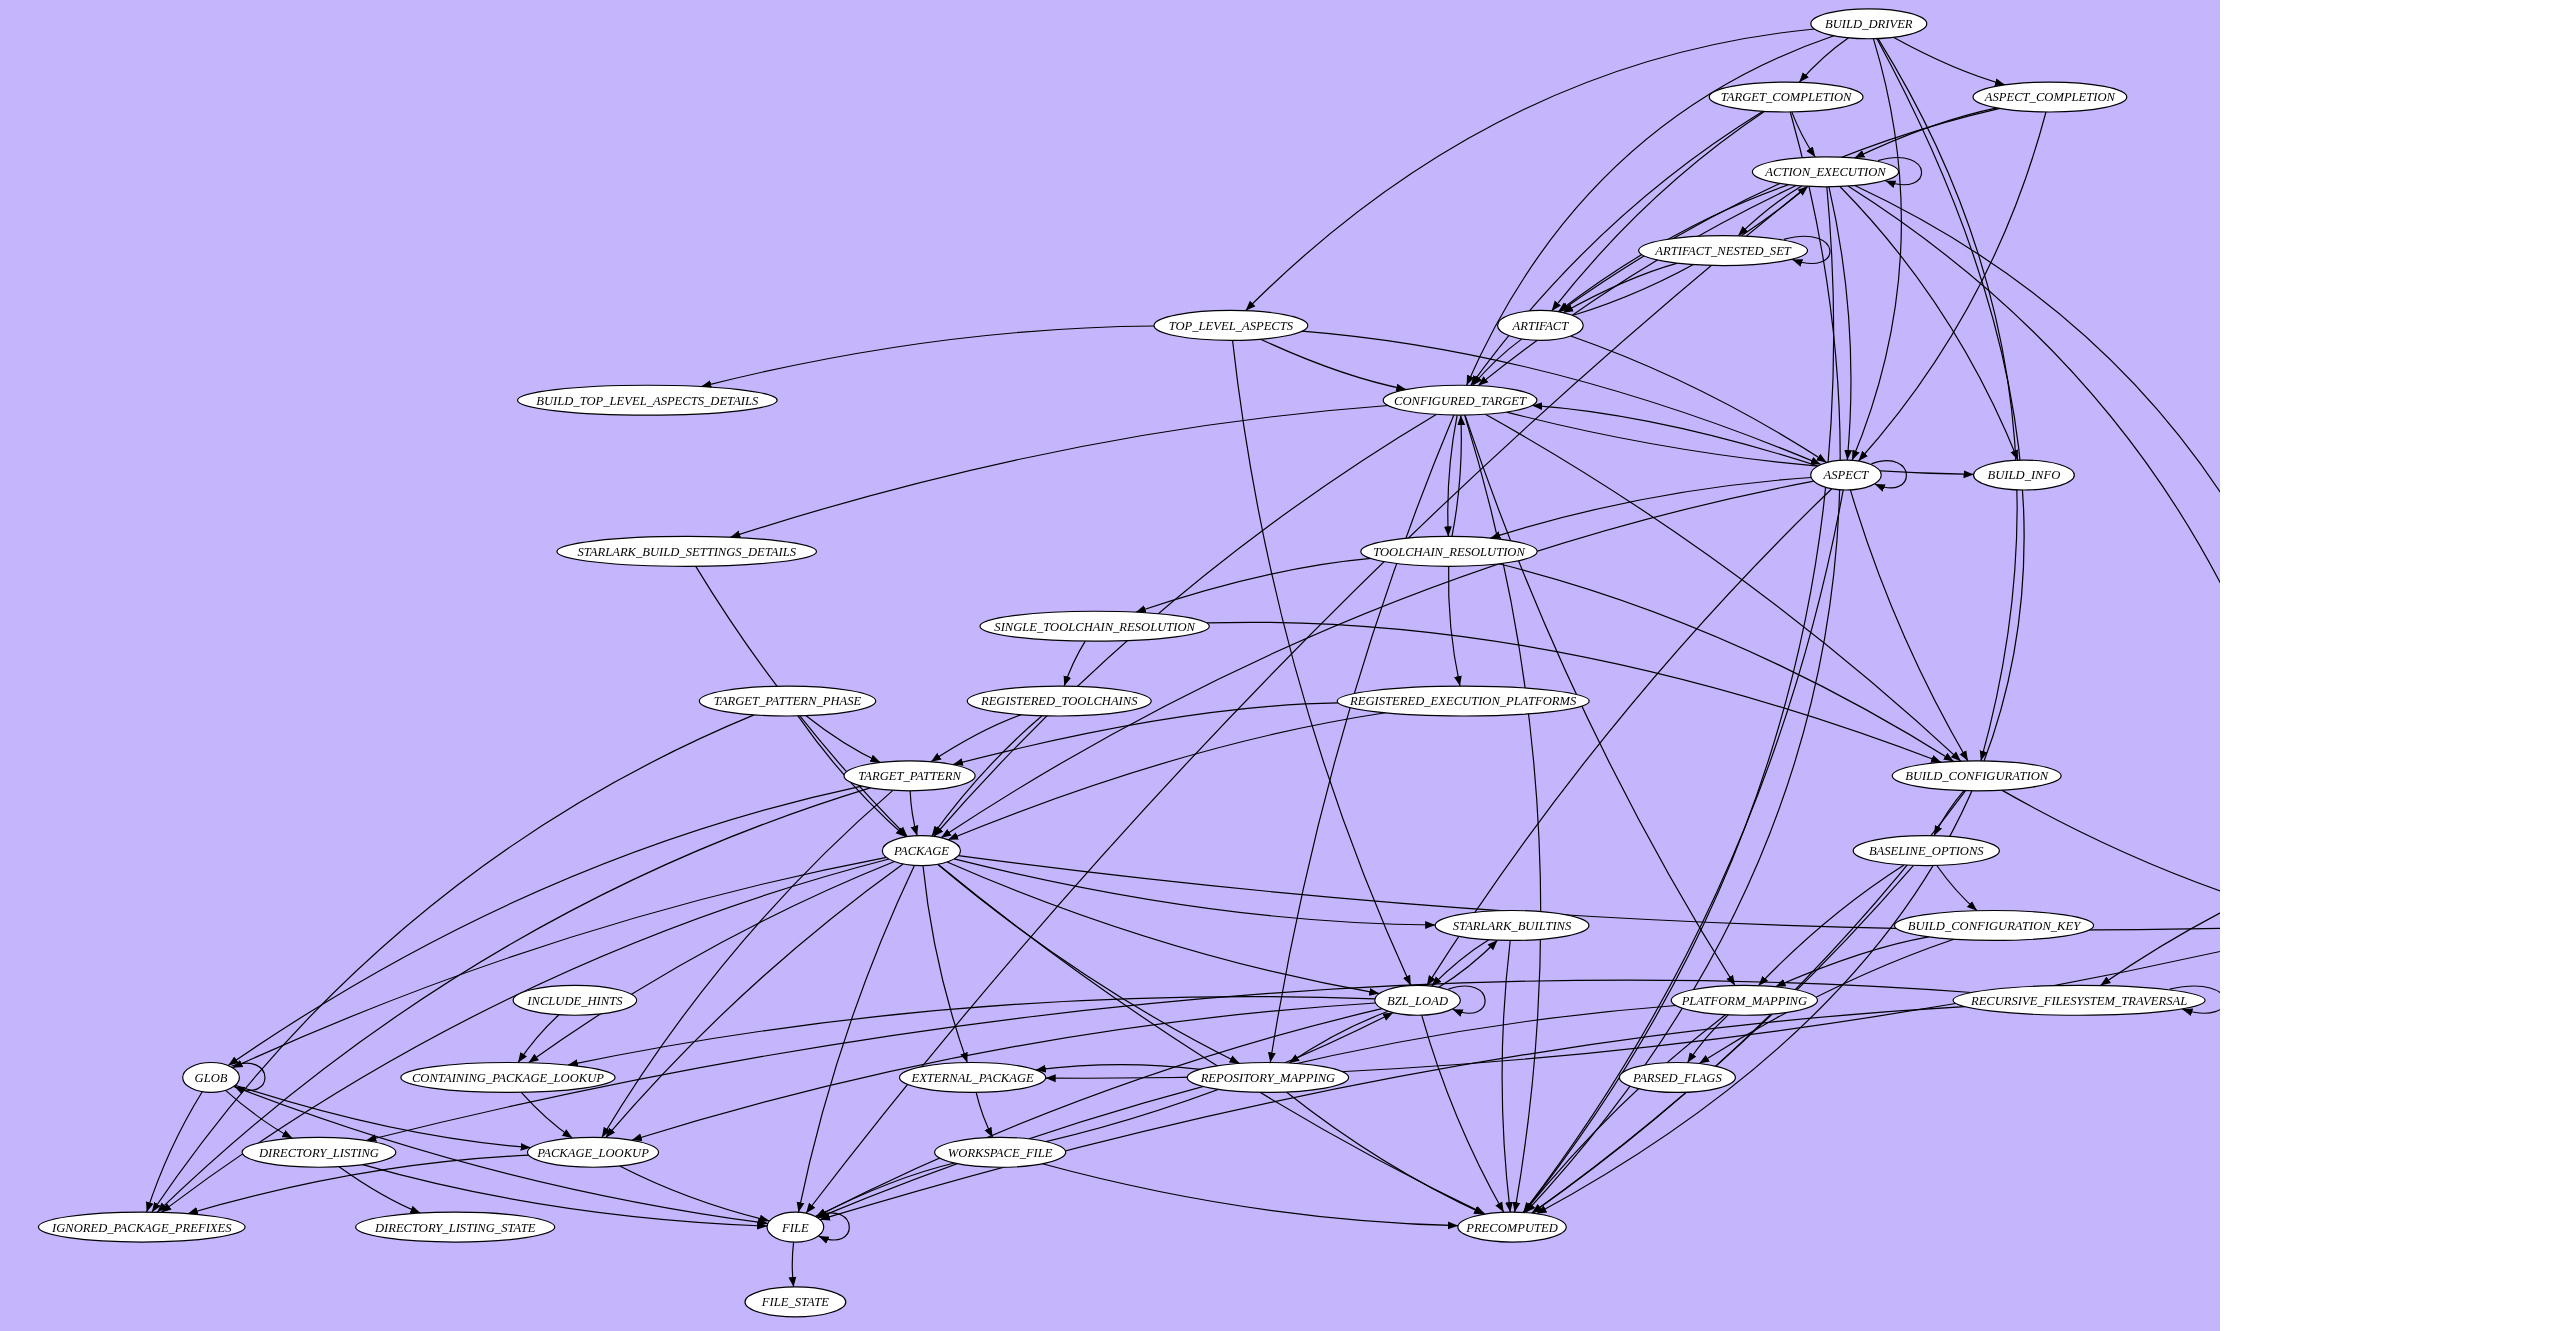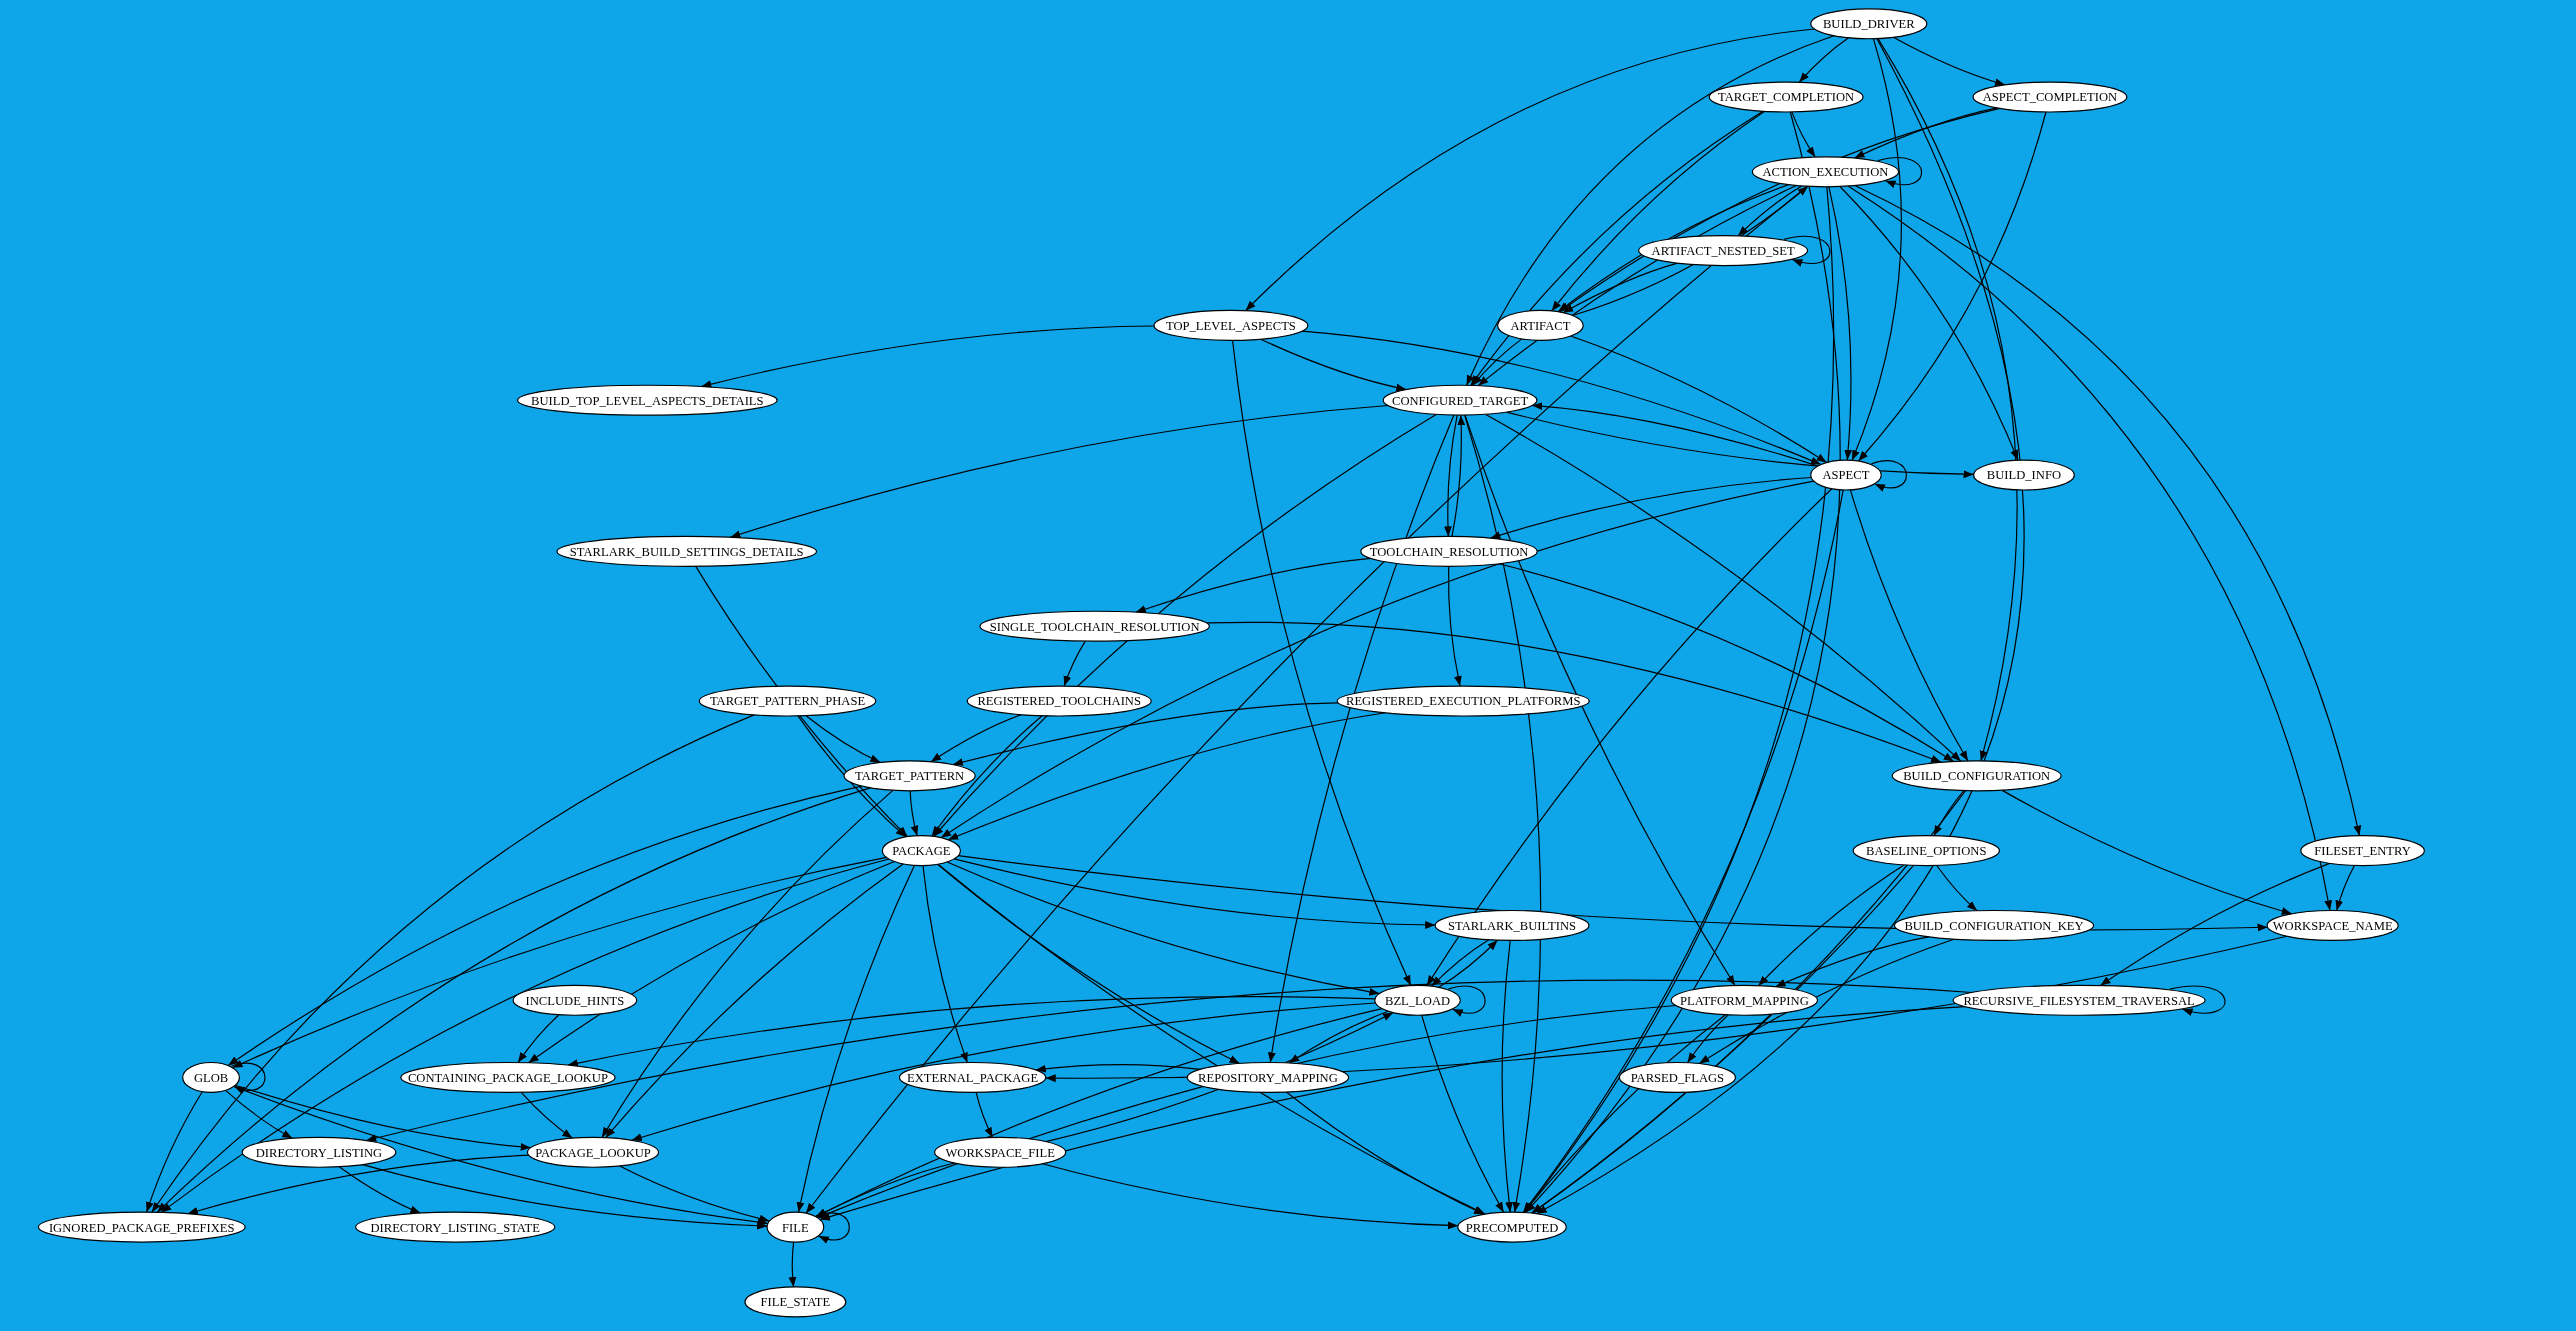--- a/index.html
+++ b/index.html
@@ -2,24 +2,25 @@
 <html style="font-size:12.6px"><head>
 <meta charset="utf-8">
 <style>
   html, body {
     margin: 0;
     padding: 0;
     background: #ffffff;
   }
   .graph-canvas {
     position: relative;
-    width: 2576px;
+    width: 2220px;
     height: 1332px;
-    background: #0ea5e9;
+    background: #c4b5fd;
     overflow: hidden;
+    font-style: italic;
   }
   svg {
     display: block;
   }
   .edge {
     fill: none;
     stroke-width: 1.5;
   }
   .node-ellipse {
     stroke-width: 1.5;

